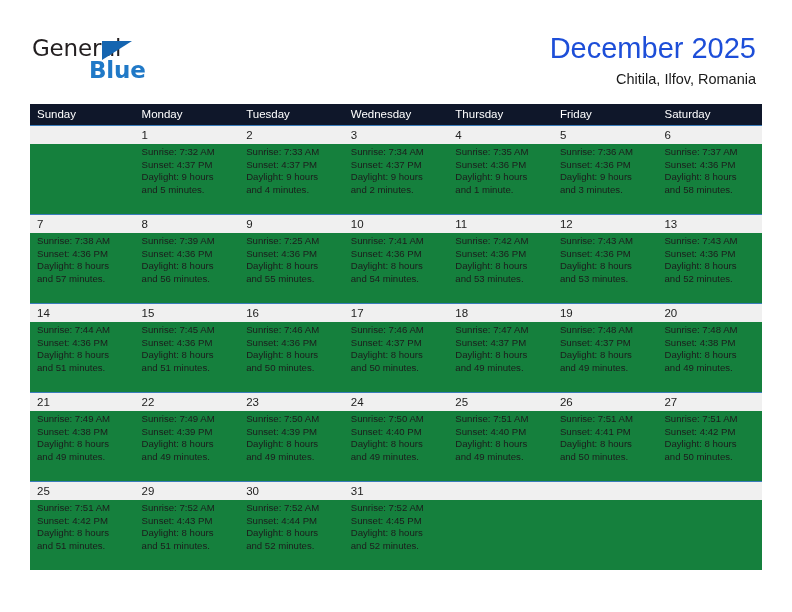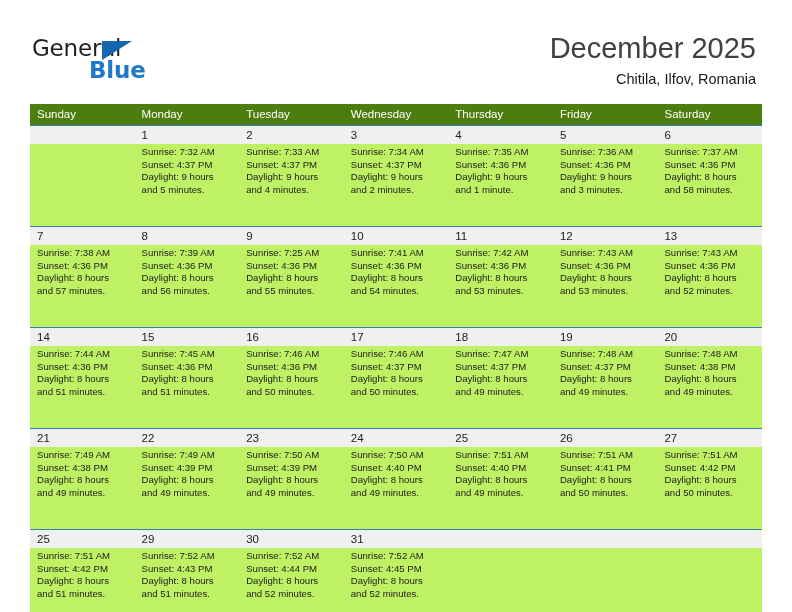--- a/index.html
+++ b/index.html
@@ -69,21 +69,21 @@
     line-height: 24px;
   }
   .title-block {
     position: absolute;
     right: 36px;
     top: 30px;
     text-align: right;
   }
   .cal-title {
     font-size: 29px;
-    color: #404040;
+    color: #1d4ed8;
     font-weight: 400;
     line-height: 36px;
     white-space: nowrap;
   }
   .cal-subtitle {
     font-size: 14.5px;
     color: #1a1a1a;
     font-weight: 400;
     line-height: 20px;
     margin-top: 3px;
@@ -94,21 +94,21 @@
   .calendar {
     position: absolute;
     left: 30px;
     top: 104px;
     width: 732px;
   }
   .weekdays {
     display: flex;
     width: 732px;
     height: 21px;
-    background: #4d7c0f;
+    background: #0f172a;
   }
   .weekday {
     flex: 1 1 0;
     color: #ffffff;
     font-size: 11.5px;
     line-height: 21px;
     padding-left: 7px;
     box-sizing: border-box;
     overflow: hidden;
     white-space: nowrap;
@@ -124,22 +124,22 @@
   }
   .week-numbers {
     display: flex;
     width: 732px;
     height: 18px;
     background: #f0f0f0;
   }
   .week-body {
     display: flex;
     width: 732px;
-    height: 82px;
-    background: #bef264;
+    height: 70px;
+    background: #15803d;
   }
   .daynum-cell {
     flex: 1 1 0;
     box-sizing: border-box;
     padding-left: 7px;
     font-size: 11.5px;
     line-height: 18px;
     color: #222222;
   }
   .info-cell {

